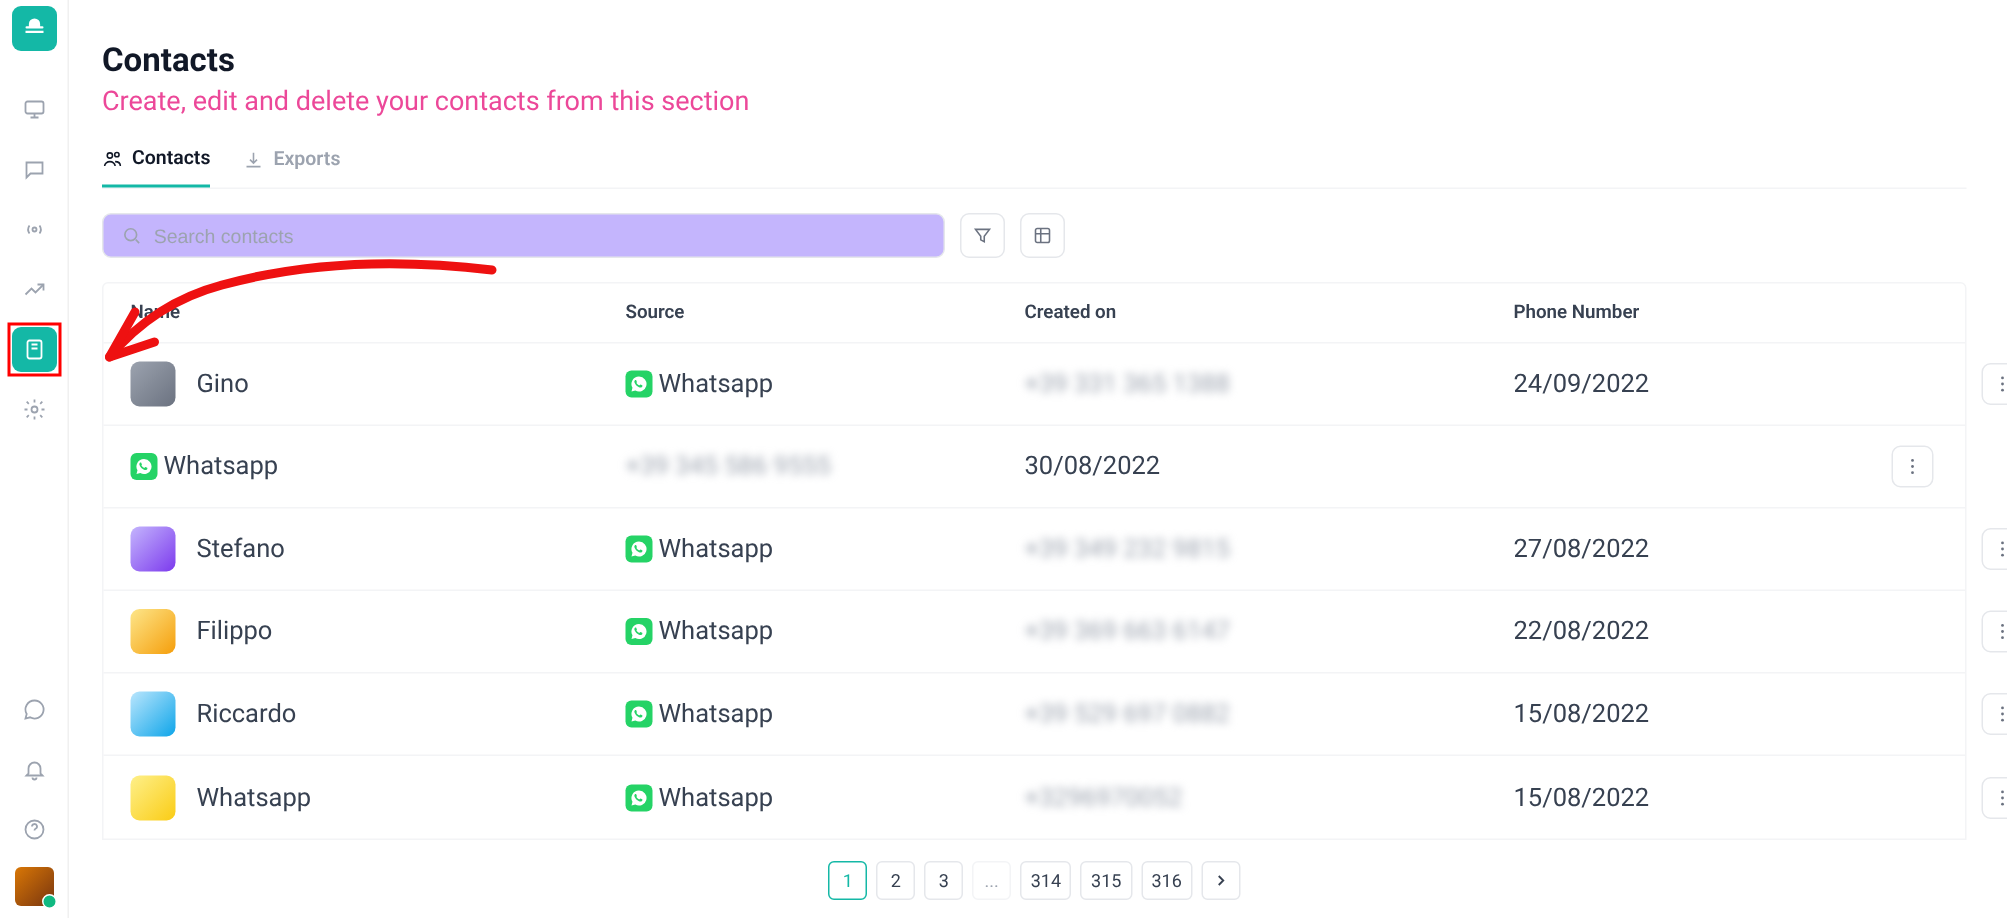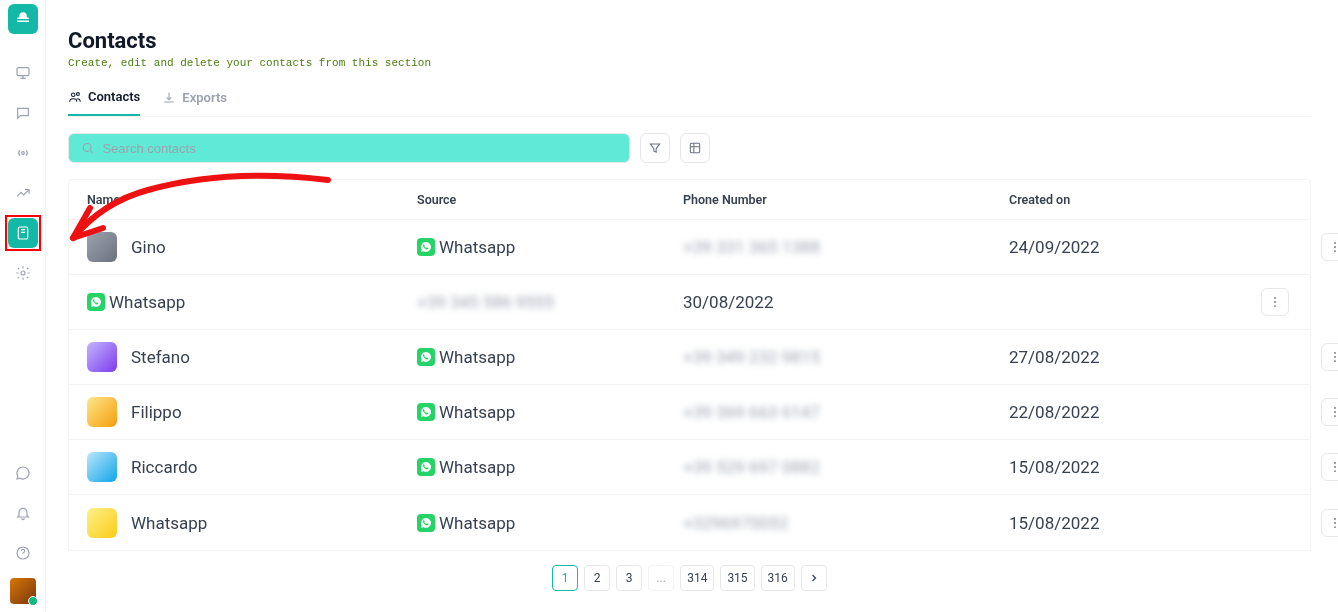--- a/index.html
+++ b/index.html
@@ -86,24 +86,23 @@
     height: 612px;
     padding: 28px 22px 0 22px;
   }
   .page-title {
     font-size: 22px;
     font-weight: 700;
     color: #111827;
     margin-bottom: 4px;
   }
   .page-sub {
-    font-size: 11px;
-    color: #4d7c0f;
+    font-size: 18px;
+    color: #ec4899;
     margin-bottom: 20px;
-    font-family: Liberation Mono, monospace;
   }
   .tabs {
     display: flex;
     gap: 22px;
     border-bottom: 1px solid #f3f4f6;
     margin-bottom: 16px;
   }
   .tab {
     display: flex;
     align-items: center;
@@ -119,21 +118,21 @@
     border-bottom: 2px solid #14b8a6;
   }
   .tab svg { width:14px; height:14px; stroke: currentColor; fill:none; stroke-width:1.8; }
   .toolbar {
     display: flex;
     gap: 10px;
     margin-bottom: 0;
   }
   .search-wrap {
     flex: 0 0 562px;
-    background: #5eead4;
+    background: #c4b5fd;
     border: 1px solid #e5e7eb;
     border-radius: 6px;
     display: flex;
     align-items: center;
     padding: 0 12px;
     height: 30px;
   }
   .search-wrap svg { width:14px; height:14px; stroke:#9ca3af; fill:none; stroke-width:2; margin-right:8px; }
   .search-wrap input {
     border: none;
@@ -348,22 +347,22 @@
           <rect x="4" y="4" width="16" height="16" rx="2"></rect>
           <path d="M10 4v16M4 10h16"></path>
         </svg>
     </div>
   </div>
 
   <div class="table">
     <div class="thead">
       <div>Name</div>
       <div>Source</div>
+      <div>Created on</div>
       <div>Phone Number</div>
-      <div>Created on</div>
       <div></div>
     </div>
     <div id="tbody">
         <div class="trow">
     <div class="cell-name">
       <div class="row-avatar" style="background:linear-gradient(135deg,#9ca3af,#6b7280)"></div>
       <span>Gino</span>
     </div>
     <div class="cell-source">
       <div class="wa-icon">

